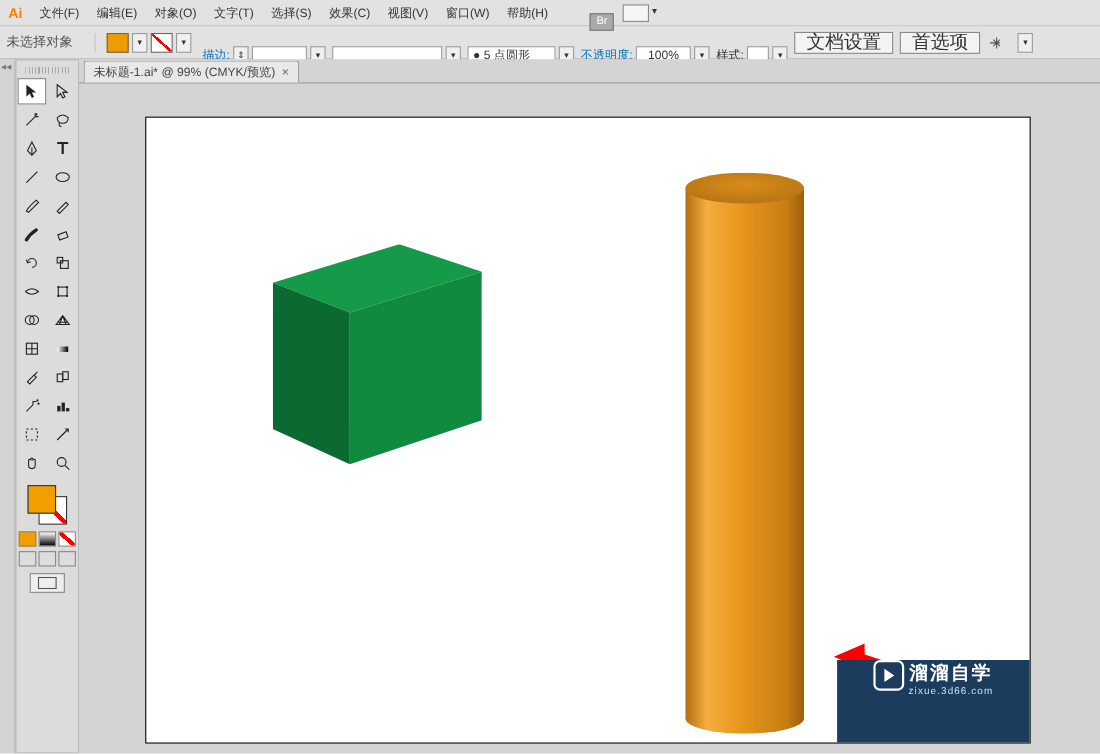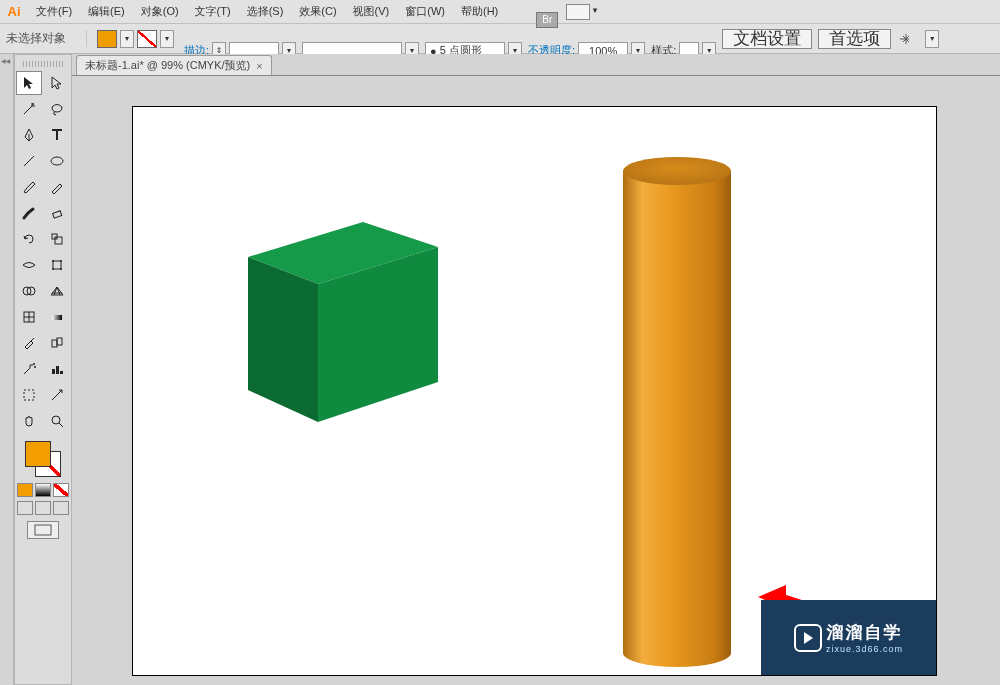--- a/index.html
+++ b/index.html
@@ -203,21 +203,21 @@
 
   
   .arrow{
     position:absolute; left:625px; top:472px; width:125px; height:50px;
   }
 
   
   .watermark{
     position:absolute; right:0px; bottom:0px; width:175px; height:75px;
     background:#1c3c5e;
-    display:flex; align-items:center; justify-content:center; gap:4px;
+    display:flex; align-items:flex-start; justify-content:center; gap:4px;
   }
   .wm-play{
     width:28px; height:28px; border:2px solid #fff; border-radius:6px;
     display:flex; align-items:center; justify-content:center;
   }
   .wm-play::after{
     content:""; width:0; height:0;
     border-left:9px solid #fff; border-top:6px solid transparent; border-bottom:6px solid transparent;
     margin-left:2px;
   }

